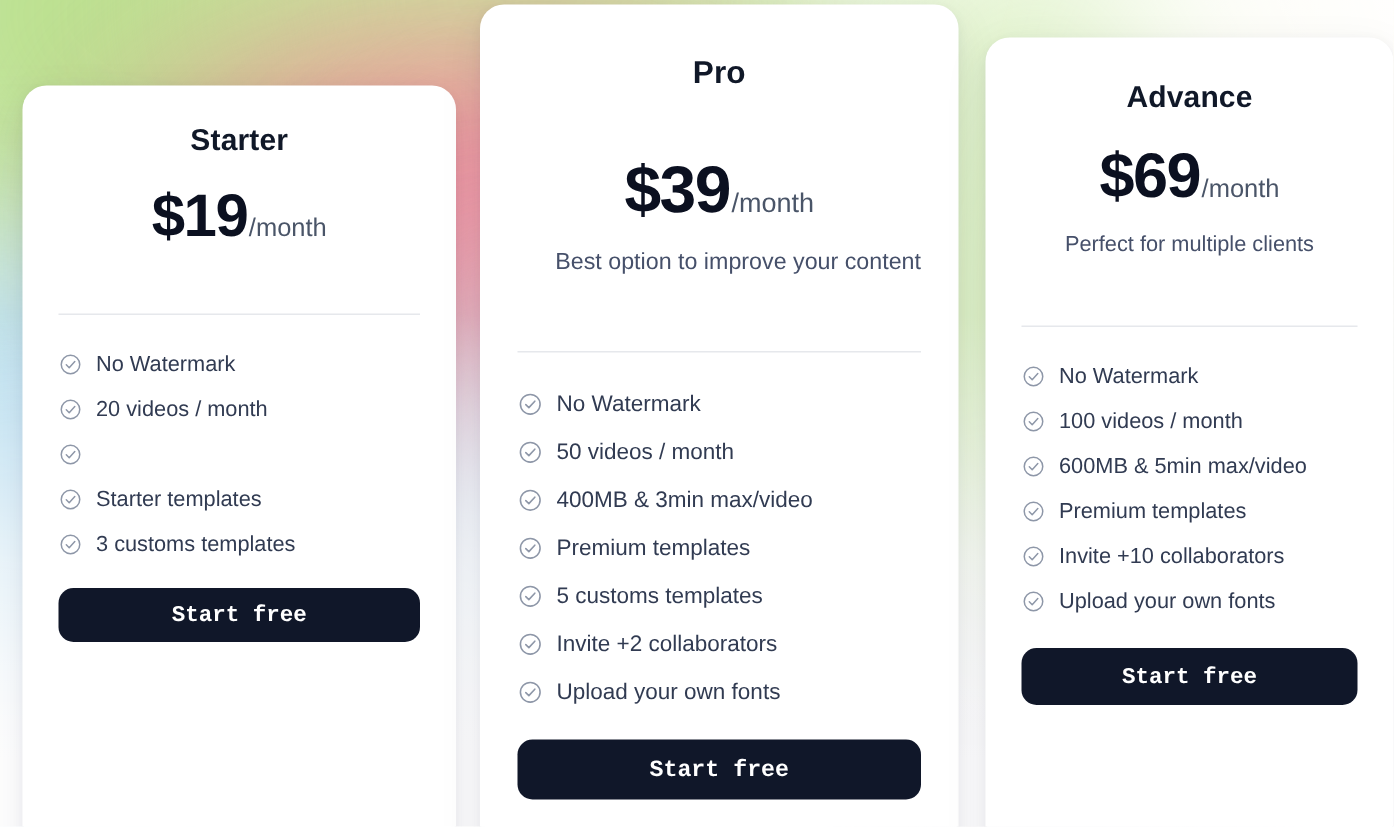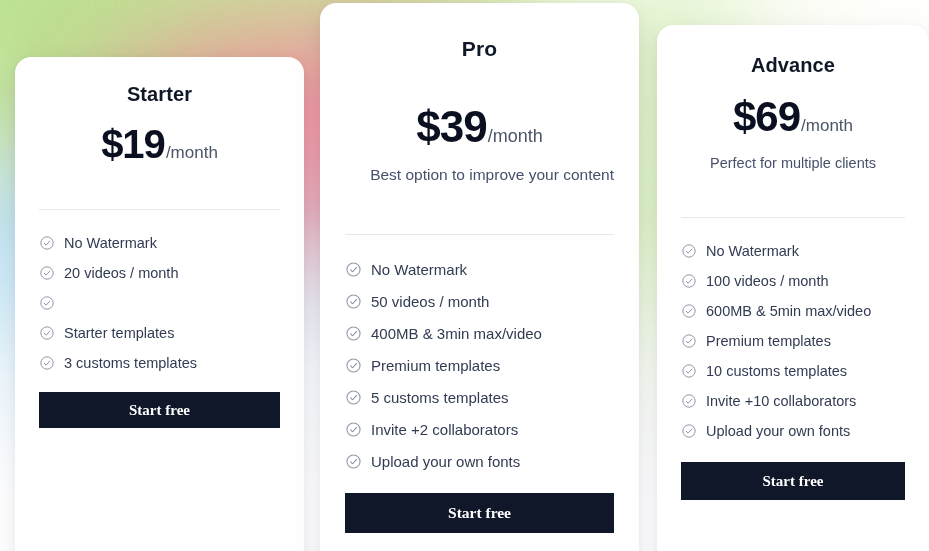--- a/index.html
+++ b/index.html
@@ -80,22 +80,22 @@
   .card-starter .feature { font-size: 14.5px; padding: 7px 0; }
   .card-pro     .feature { font-size: 15px;   padding: 7.5px 0; }
   .card-advance .feature { font-size: 14.5px; padding: 7px 0; }
 
   .check-icon { flex: 0 0 auto; display: block; width: 16px; height: 16px; color: #8e97a8; }
   .card-pro .check-icon { width: 17px; height: 17px; }
 
   .cta {
     display: block; width: 100%; border: none; cursor: pointer;
     background: #101729; color: #ffffff;
-    border-radius: 0; font-weight: bold;
-    font-family: Liberation Serif, serif;
+    border-radius: 10px; font-weight: bold;
+    font-family: Liberation Mono, monospace;
   }
   .card-starter .cta { margin-top: 14px; height: 36px; font-size: 15px; }
   .card-pro     .cta { margin-top: 16px; height: 40px; font-size: 15.5px; }
   .card-advance .cta { margin-top: 16px; height: 38px; font-size: 15px; }
 </style>
 </head>
 <body>
 
 <div id="bg">
   <div class="blob blob-green-tl"></div>
@@ -255,27 +255,20 @@
             <circle cx="12" cy="12" r="9.25" stroke="currentColor" stroke-width="1.5"></circle>
             <path d="M7.8 12.3l2.9 2.9 5.6-6.1" stroke="currentColor" stroke-width="1.5" stroke-linecap="round" stroke-linejoin="round"></path>
           </svg>
           <span>Premium templates</span>
         </li>
         <li class="feature">
           <svg viewBox="0 0 24 24" fill="none" class="check-icon">
             <circle cx="12" cy="12" r="9.25" stroke="currentColor" stroke-width="1.5"></circle>
             <path d="M7.8 12.3l2.9 2.9 5.6-6.1" stroke="currentColor" stroke-width="1.5" stroke-linecap="round" stroke-linejoin="round"></path>
           </svg>
-          <span>10 customs templates</span>
-        </li>
-        <li class="feature">
-          <svg viewBox="0 0 24 24" fill="none" class="check-icon">
-            <circle cx="12" cy="12" r="9.25" stroke="currentColor" stroke-width="1.5"></circle>
-            <path d="M7.8 12.3l2.9 2.9 5.6-6.1" stroke="currentColor" stroke-width="1.5" stroke-linecap="round" stroke-linejoin="round"></path>
-          </svg>
           <span>Invite +10 collaborators</span>
         </li>
         <li class="feature">
           <svg viewBox="0 0 24 24" fill="none" class="check-icon">
             <circle cx="12" cy="12" r="9.25" stroke="currentColor" stroke-width="1.5"></circle>
             <path d="M7.8 12.3l2.9 2.9 5.6-6.1" stroke="currentColor" stroke-width="1.5" stroke-linecap="round" stroke-linejoin="round"></path>
           </svg>
           <span>Upload your own fonts</span>
         </li>
       </ul>

